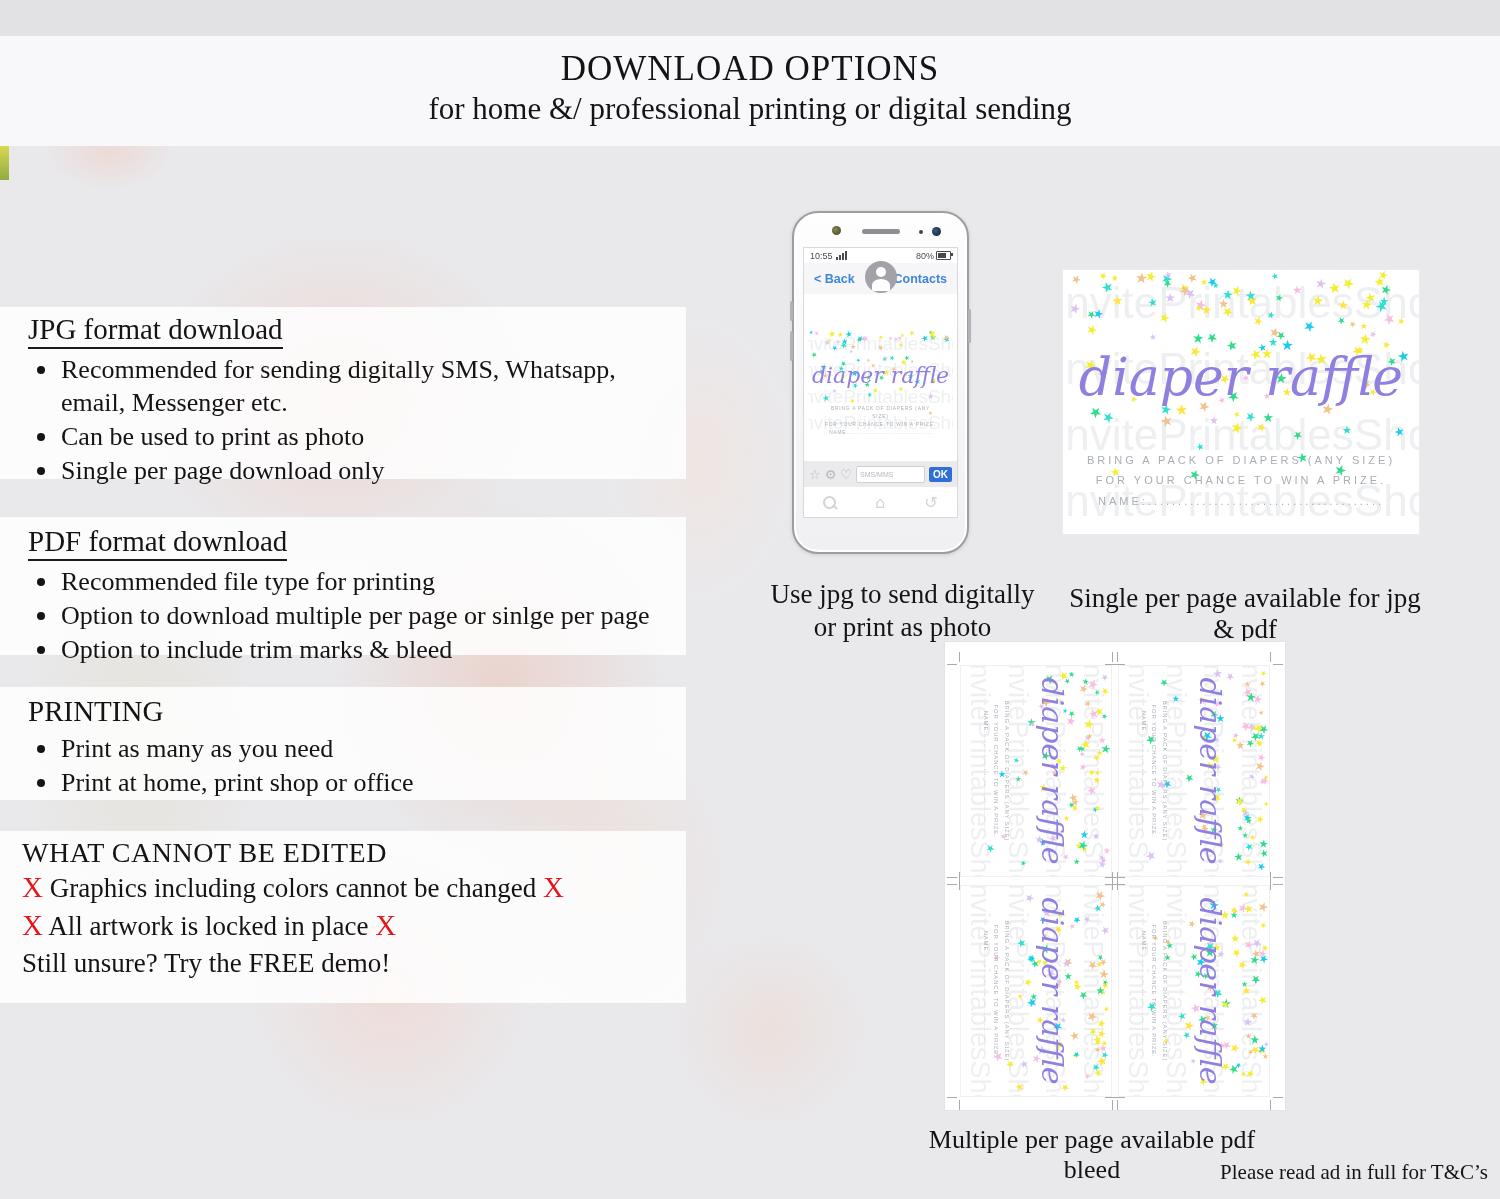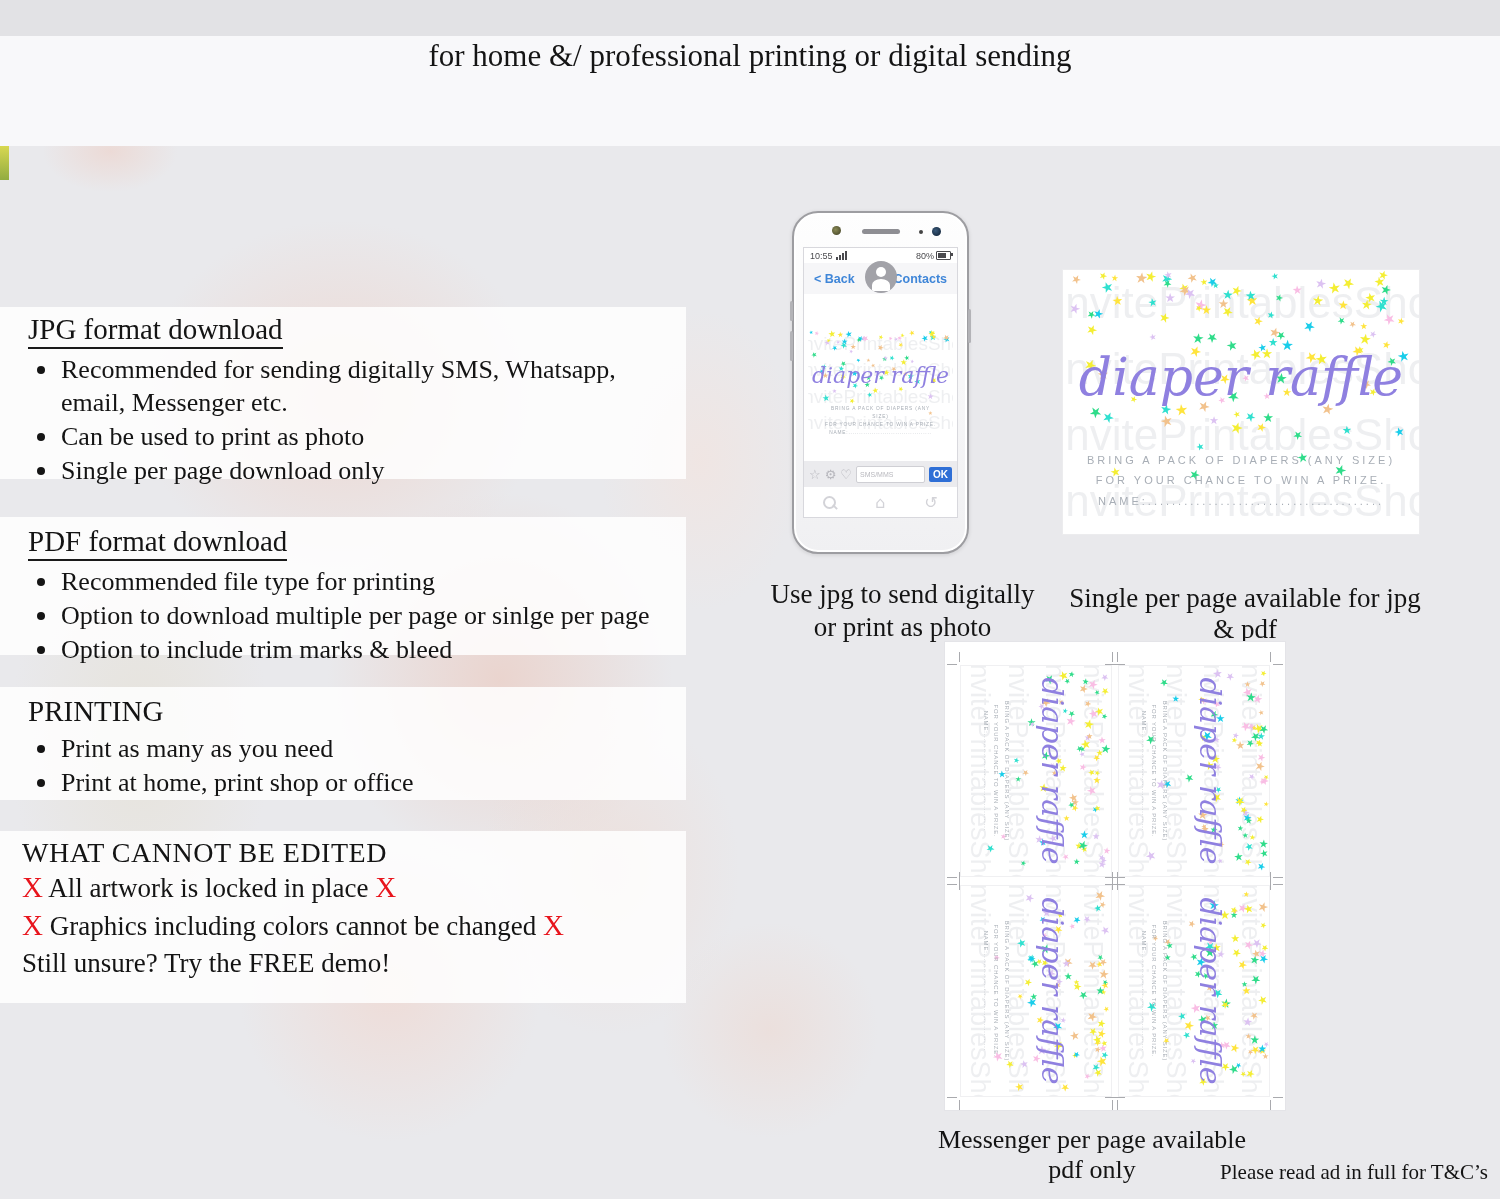--- a/index.html
+++ b/index.html
@@ -130,20 +130,21 @@
     <span class="fb fb5"></span>
     <span class="fb fb6"></span>
     <span class="fb fb7"></span>
     <span class="fb fb8"></span>
     <span class="edge-sliver"></span>
   </div>
 
   <div class="topstrip"></div>
 
   <div class="headerband">
+    <div class="title">DOWNLOAD OPTIONS</div>
     <div class="subtitle">for home &amp;/ professional printing or digital sending</div>
   </div>
 
 
   <div class="band band-jpg">
     <span class="sec-h u">JPG format download</span>
     <ul class="blist">
       <li>Recommended for sending digitally SMS, Whatsapp, email, Messenger etc.</li>
       <li>Can be used to print as photo</li>
       <li>Single per page download only</li>
@@ -164,26 +165,26 @@
       <li>Recommended file type for printing</li>
       <li>Option to download multiple per page or sinlge per page</li>
       <li>Option to include trim marks &amp; bleed</li>
     </ul>
   </div>
 
   <div class="band band-cannot">
     <div class="cannot-h">WHAT CANNOT BE EDITED</div>
     <div class="cannot-line">
       <span class="cx">X</span>
-      <span>All artwork is locked in place</span>
+      <span>Graphics including colors cannot be changed</span>
       <span class="cx">X</span>
     </div>
     <div class="cannot-line">
       <span class="cx">X</span>
-      <span>Graphics including colors cannot be changed</span>
+      <span>All artwork is locked in place</span>
       <span class="cx">X</span>
     </div>
     <div class="cannot-line">Still unsure? Try the FREE demo!</div>
   </div>
 
   <div class="phone">
     <span class="side-btn sb1"></span>
     <span class="side-btn sb2"></span>
     <span class="side-btn sb3"></span>
     <div class="phone-top">
@@ -851,17 +852,17 @@
     <span class="tick tv" style="left: -1px; top: -13px;"></span>
         <span class="tick tv" style="right: -1px; top: -13px;"></span>
         <span class="tick tv" style="left: -1px; bottom: -13px;"></span>
         <span class="tick tv" style="right: -1px; bottom: -13px;"></span>
         <span class="tick th" style="top: -1px; left: -13px;"></span>
         <span class="tick th" style="top: -1px; right: -13px;"></span>
         <span class="tick th" style="bottom: -1px; left: -13px;"></span>
         <span class="tick th" style="bottom: -1px; right: -13px;"></span>
       </div>
   </div>
-  <div class="multi-caption">Messenger per page available pdf only</div>
+  <div class="multi-caption">Multiple per page available pdf bleed</div>
 
   <div class="terms">Please read ad in full for T&amp;C’s</div>
 
 </div>
 
 </body></html>

